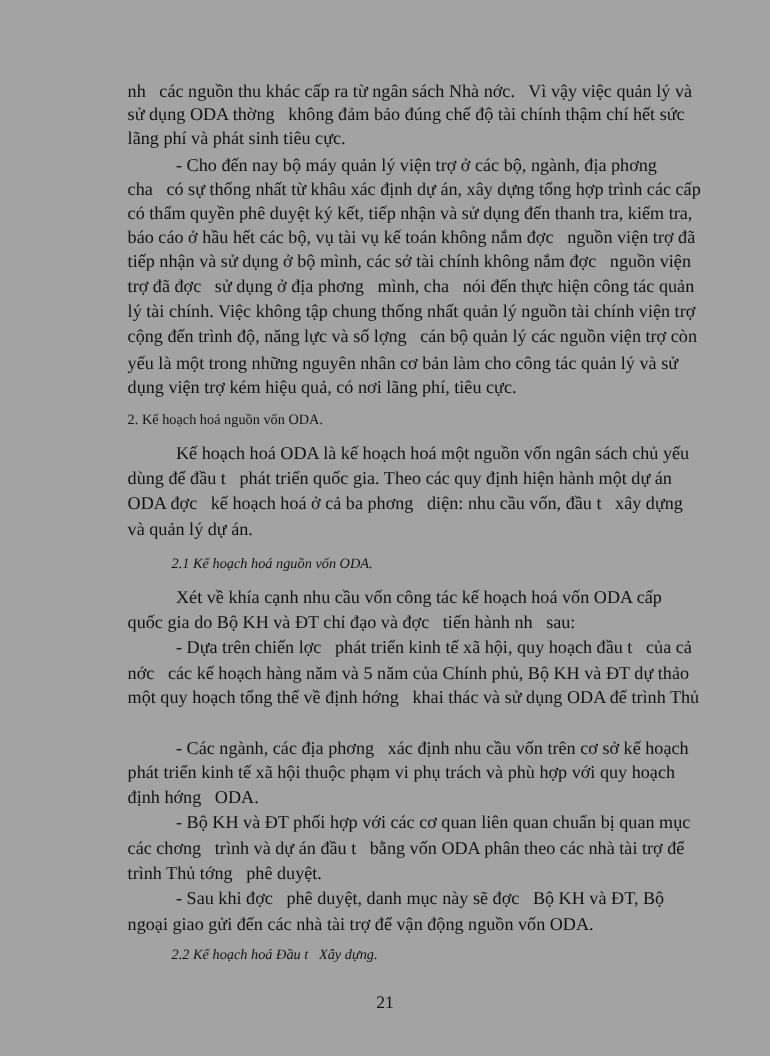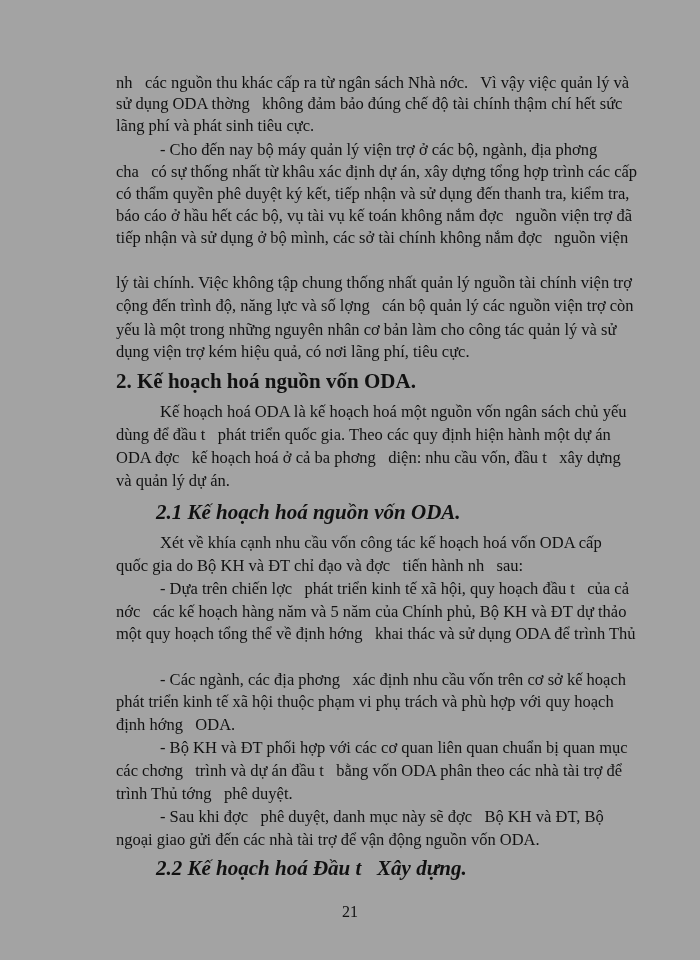--- a/index.html
+++ b/index.html
@@ -4,38 +4,39 @@
 <style>
   html, body { margin: 0; padding: 0; background: #ffffff; }
   body { width: 700px; height: 960px; position: relative; overflow: hidden;
          font-family: "Liberation Serif", "DejaVu Serif", serif; color: #111111; }
   .page { position: absolute; left: 0; top: 0; width: 700px; height: 960px; background: #a3a3a3; }
   .line { position: absolute; left: 116px; width: 468px; font-size: 16.5px; line-height: 22px;
           white-space: pre; text-align: justify; text-align-last: justify; }
   .line.last { text-align-last: left; }
   .line.indent { left: 160px; width: 424px; }
   .line.dash { left: 160px; width: 424px; }
-  .heading { position: absolute; left: 116px; font-size: 21px; line-height: 22px; font-weight: bold; white-space: pre; }
+  .heading { position: absolute; left: 116px; font-size: 13px; line-height: 22px; font-weight: normal; white-space: pre; }
   .heading.italic { font-style: italic; margin-left: 40px; }
   .pagenum { position: absolute; left: 0; width: 700px; text-align: center; top: 901px; font-size: 16px; line-height: 22px; }
 </style>
 </head>
 <body>
 
 <div class="page">
 
   <div class="line" style="top:72px">nh   các nguồn thu khác cấp ra từ ngân sách Nhà nớc.   Vì vậy việc quản lý và</div>
   <div class="line" style="top:93px">sử dụng ODA thờng   không đảm bảo đúng chế độ tài chính thậm chí hết sức</div>
   <div class="line last" style="top:115px">lãng phí và phát sinh tiêu cực.</div>
 
   <div class="line dash" style="top:139px">- Cho đến nay bộ máy quản lý viện trợ ở các bộ, ngành, địa phơng</div>
   <div class="line" style="top:161px">cha   có sự thống nhất từ khâu xác định dự án, xây dựng tổng hợp trình các cấp</div>
   <div class="line" style="top:183px">có thẩm quyền phê duyệt ký kết, tiếp nhận và sử dụng đến thanh tra, kiểm tra,</div>
   <div class="line" style="top:205px">báo cáo ở hầu hết các bộ, vụ tài vụ kế toán không nắm đợc   nguồn viện trợ đã</div>
   <div class="line" style="top:227px">tiếp nhận và sử dụng ở bộ mình, các sở tài chính không nắm đợc   nguồn viện</div>
+  <div class="line" style="top:249px">trợ đã đợc   sử dụng ở địa phơng   mình, cha   nói đến thực hiện công tác quản</div>
   <div class="line" style="top:272px">lý tài chính. Việc không tập chung thống nhất quản lý nguồn tài chính viện trợ</div>
   <div class="line" style="top:295px">cộng đến trình độ, năng lực và số lợng   cán bộ quản lý các nguồn viện trợ còn</div>
   <div class="line" style="top:319px">yếu là một trong những nguyên nhân cơ bản làm cho công tác quản lý và sử</div>
   <div class="line last" style="top:341px">dụng viện trợ kém hiệu quả, có nơi lãng phí, tiêu cực.</div>
 
   <div class="heading" style="top:370px">2. Kế hoạch hoá nguồn vốn ODA.</div>
 
   <div class="line indent" style="top:401px">Kế hoạch hoá ODA là kế hoạch hoá một nguồn vốn ngân sách chủ yếu</div>
   <div class="line" style="top:424px">dùng để đầu t   phát triển quốc gia. Theo các quy định hiện hành một dự án</div>
   <div class="line" style="top:447px">ODA đợc   kế hoạch hoá ở cả ba phơng   diện: nhu cầu vốn, đầu t   xây dựng</div>

